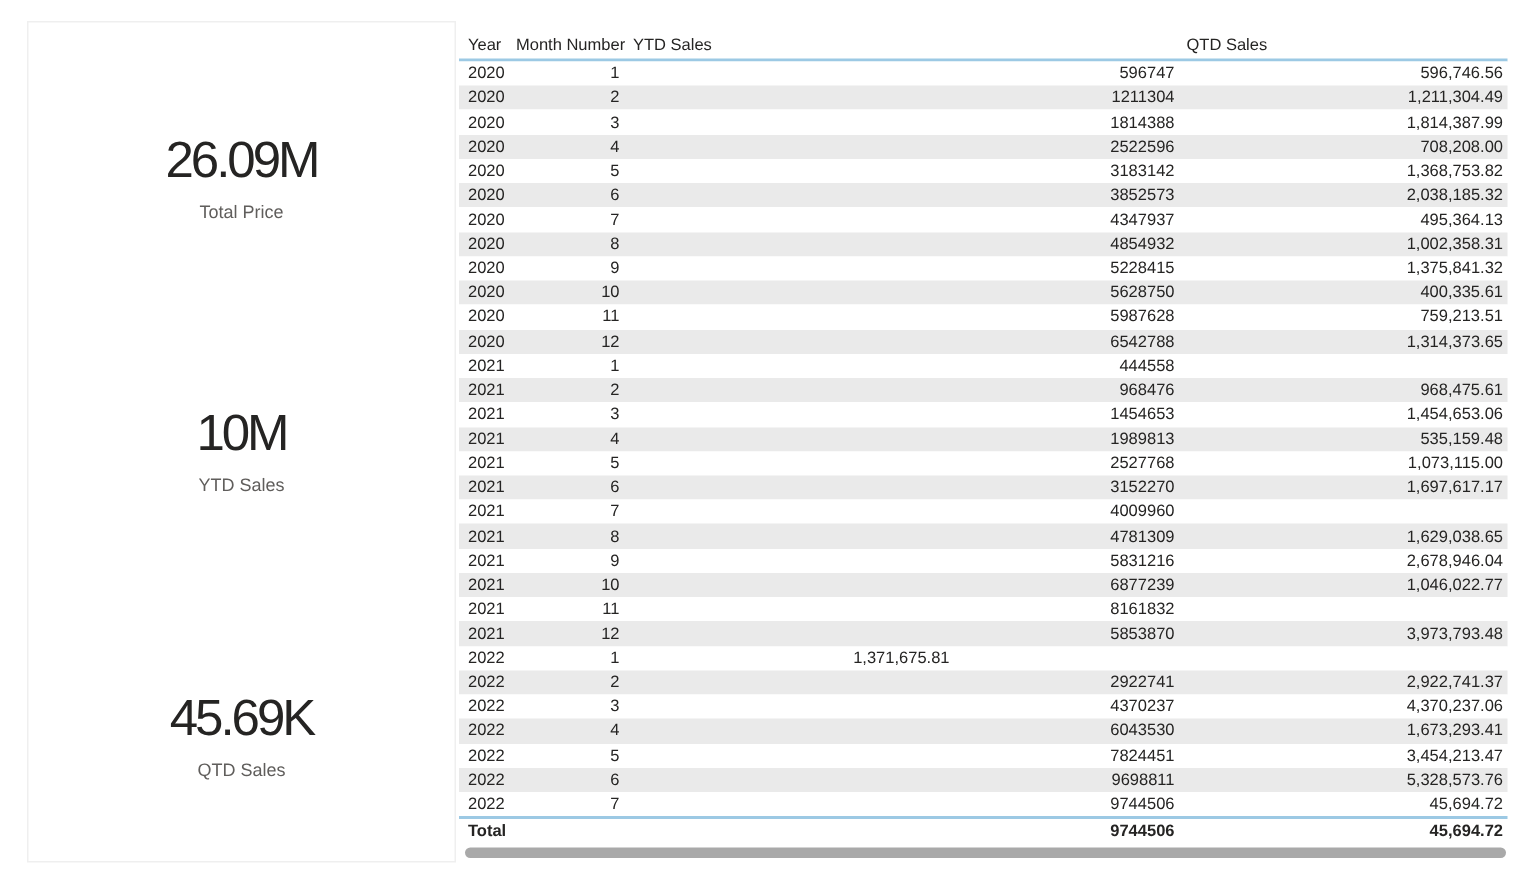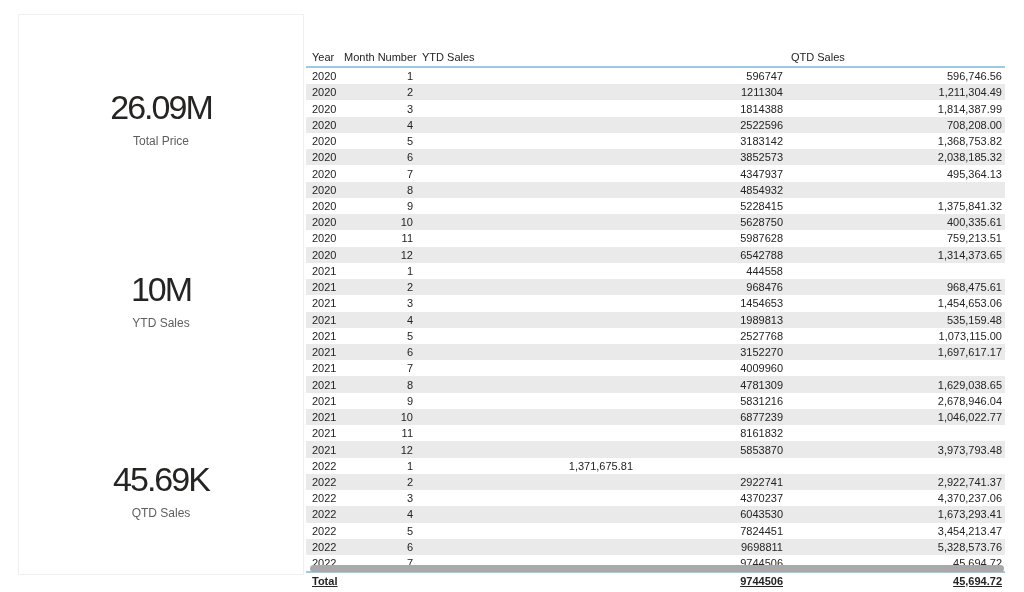--- a/index.html
+++ b/index.html
@@ -48,21 +48,20 @@
     left: 306px; top: 20px;
     width: 699px;
   }
   .thead {
     display: flex;
     height: 21px;
     align-items: center;
     border-bottom: 2px solid #9cc9e4;
     font-size: 11px;
     color: #252423;
-    margin-top: 27px;
   }
   .t-row {
     display: flex;
     height: 16.24px;
     align-items: center;
     font-size: 11px;
     color: #252423;
     background: #ffffff;
   }
   .rows .t-row:nth-child(even) { background: #eaeaea; }
@@ -82,21 +81,20 @@
   .thead .c-qtd   { justify-content: flex-start; padding-left: 5px; padding-right: 0; }
   .total-row {
     display: flex;
     height: 16.5px;
     align-items: center;
     border-top: 2px solid #9cc9e4;
     font-size: 11px;
     font-weight: bold;
     color: #252423;
     background: #ffffff;
-    text-decoration: underline;
   }
   .hscrollbar {
     position: absolute;
     left: 310px; top: 565px;
     width: 694px; height: 7px;
     border-radius: 4px;
     background: #a9a9a9;
   }
 </style>
 </head>
@@ -167,20 +165,21 @@
       <div class="t-row">
         <div class="c c-year">2020</div>
         <div class="c c-month">7</div>
         <div class="c c-ytd">4347937</div>
         <div class="c c-qtd">495,364.13</div>
       </div>
       <div class="t-row">
         <div class="c c-year">2020</div>
         <div class="c c-month">8</div>
         <div class="c c-ytd">4854932</div>
+        <div class="c c-qtd">1,002,358.31</div>
       </div>
       <div class="t-row">
         <div class="c c-year">2020</div>
         <div class="c c-month">9</div>
         <div class="c c-ytd">5228415</div>
         <div class="c c-qtd">1,375,841.32</div>
       </div>
       <div class="t-row">
         <div class="c c-year">2020</div>
         <div class="c c-month">10</div>

